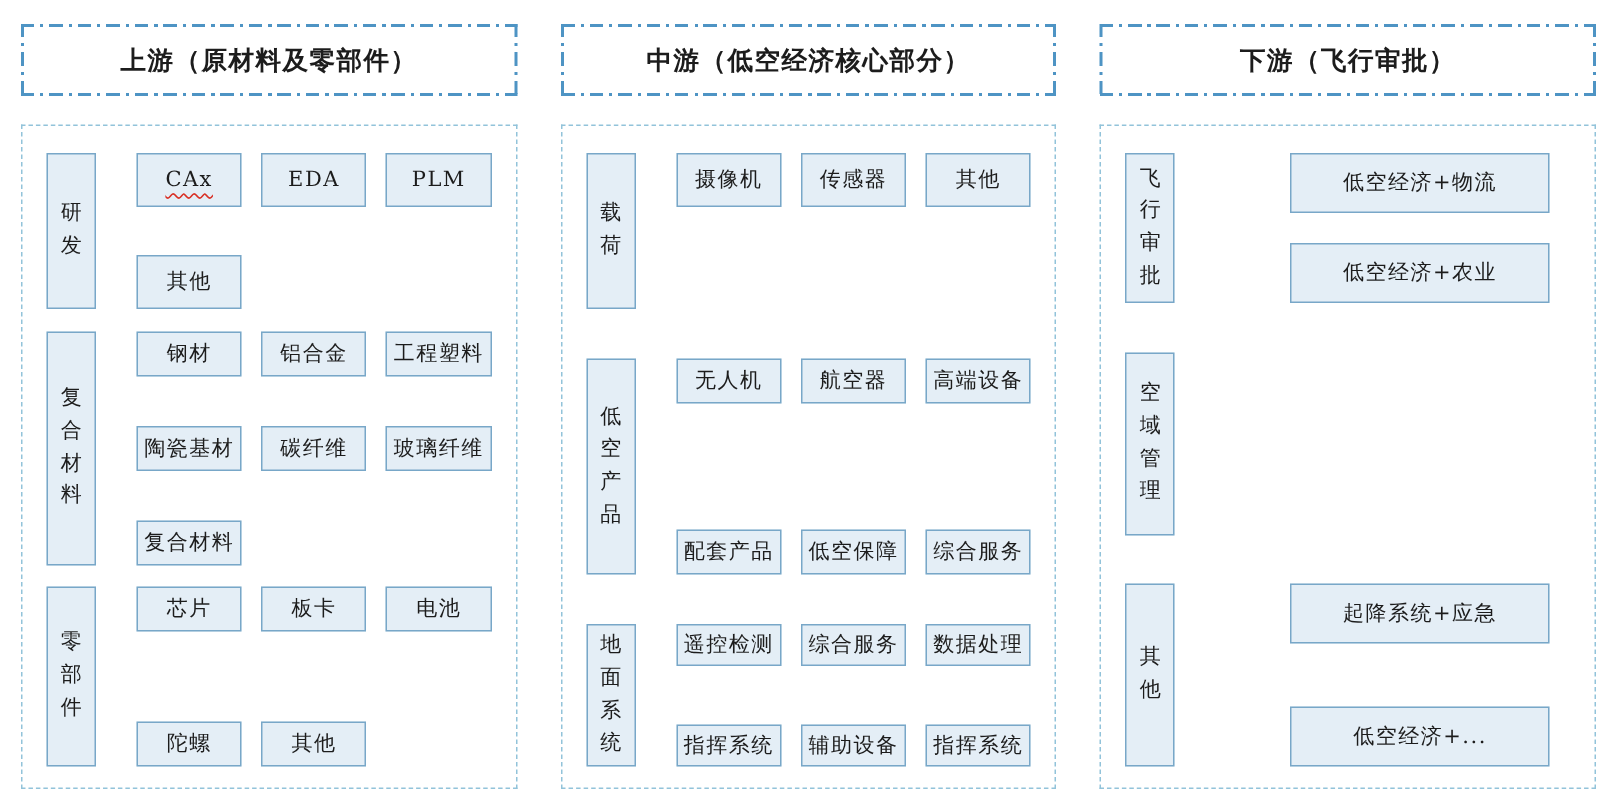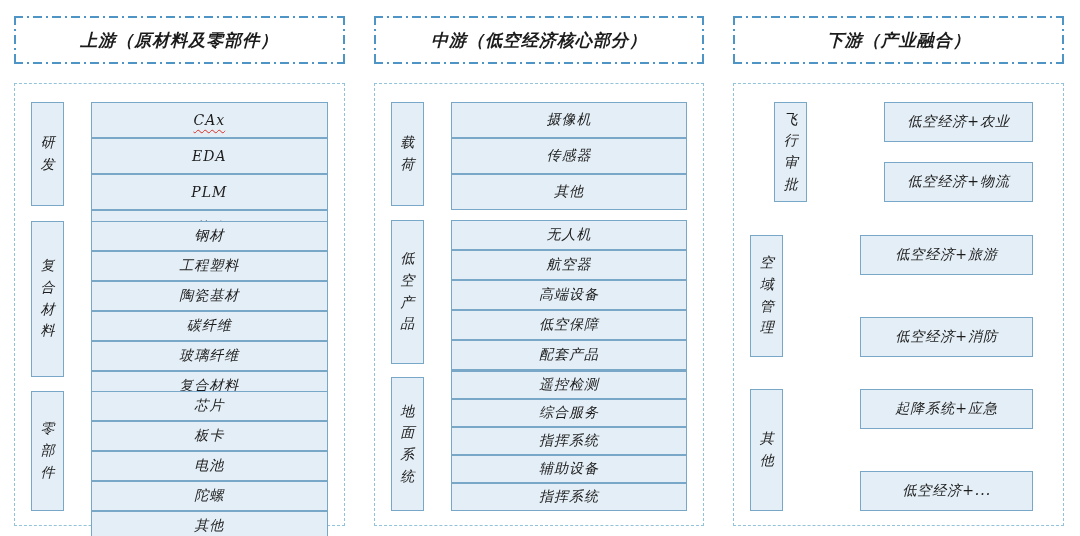--- a/index.html
+++ b/index.html
@@ -4,21 +4,21 @@
 <style>
   :root{
     --hb:#4e94c4;        
     --cb:#92c3da;        
     --boxfill:#e4eef6;   
     --boxline:#78a7c8;   
     --ink:#1c1c1c;
   }
   *{box-sizing:border-box;margin:0;padding:0;}
   body{background:#fff;font-family:"DejaVu Serif","Liberation Serif",serif;color:var(--ink);}
-  .canvas{width:1080px;height:536px;background:#fff;padding:16px 16px 10px 14px;display:flex;gap:29px;font-style:italic;}
+  .canvas{width:1080px;height:536px;background:#fff;padding:16px 16px 10px 14px;display:flex;gap:29px;}
   .col{flex:1;display:flex;flex-direction:column;min-width:0;}
 
   
   .col-header{
     height:48px;display:flex;align-items:center;justify-content:center;
     font-weight:bold;font-size:17px;letter-spacing:1px;
     background:
       repeating-linear-gradient(to right, var(--hb) 0 9px, transparent 9px 13px, var(--hb) 13px 15px, transparent 15px 19px) top left / 100% 2px no-repeat,
       repeating-linear-gradient(to right, var(--hb) 0 9px, transparent 9px 13px, var(--hb) 13px 15px, transparent 15px 19px) bottom left / 100% 2px no-repeat,
       repeating-linear-gradient(to bottom, var(--hb) 0 9px, transparent 9px 13px, var(--hb) 13px 15px, transparent 15px 19px) top left / 2px 100% no-repeat,
@@ -27,33 +27,33 @@
   }
 
   .col-body{
     margin-top:19px;flex:1;border:1.6px dashed var(--cb);
     padding:18px 16px 14px 16px;
     display:flex;flex-direction:column;justify-content:space-between;
   }
 
   .group{display:flex;gap:27px;}
   .gh104{height:104px;} .gh156{height:156px;} .gh120{height:120px;}
-  .gh144{height:144px;} .gh114{height:134px;align-items:flex-end;}
-  .gh100{height:100px;margin-left:24px;} .gh122{height:122px;}
+  .gh144{height:144px;} .gh114{height:95px;}
+  .gh100{height:100px;} .gh122{height:122px;}
 
   .vlabel{
     width:33px;align-self:stretch;flex:none;
     background:var(--boxfill);border:1px solid var(--boxline);
     display:flex;align-items:center;justify-content:center;
     font-size:14px;
   }
   .vlabel .vtext{display:inline-block;width:1.15em;word-break:break-all;line-height:1.55;text-align:center;}
 
   .items{
-    flex:1;display:grid;grid-template-columns:1fr;column-gap:13px;
+    flex:1;display:grid;grid-template-columns:1fr 1fr 1fr;column-gap:13px;
     align-content:space-between;grid-auto-rows:36px;min-width:0;
   }
   .items.r30{grid-auto-rows:30px;}
   .items.r28{grid-auto-rows:28px;}
   .items.single{grid-template-columns:1fr;grid-auto-rows:40px;margin-left:50px;margin-right:14px;}
 
   .item{
     background:var(--boxfill);border:1px solid var(--boxline);
     display:flex;align-items:center;justify-content:center;
     font-size:14px;letter-spacing:1px;white-space:nowrap;overflow:hidden;
@@ -85,20 +85,21 @@
           <div class="item">其他</div>
         </div>
       </div>
 
       <div class="group gh156">
         <div class="vlabel">
             <span class="vtext">复合材料</span>
           </div>
         <div class="items r30">
           <div class="item">钢材</div>
+          <div class="item">铝合金</div>
           <div class="item">工程塑料</div>
           <div class="item">陶瓷基材</div>
           <div class="item">碳纤维</div>
           <div class="item">玻璃纤维</div>
           <div class="item">复合材料</div>
         </div>
       </div>
 
       <div class="group gh120">
         <div class="vlabel">
@@ -134,66 +135,63 @@
       </div>
 
       <div class="group gh144">
         <div class="vlabel">
             <span class="vtext">低空产品</span>
           </div>
         <div class="items r30">
           <div class="item">无人机</div>
           <div class="item">航空器</div>
           <div class="item">高端设备</div>
+          <div class="item">配套产品</div>
           <div class="item">低空保障</div>
-          <div class="item">配套产品</div>
           <div class="item">综合服务</div>
         </div>
       </div>
 
       <div class="group gh114">
         <div class="vlabel">
             <span class="vtext">地面系统</span>
           </div>
         <div class="items r28">
           <div class="item">遥控检测</div>
           <div class="item">综合服务</div>
+          <div class="item">数据处理</div>
           <div class="item">指挥系统</div>
           <div class="item">辅助设备</div>
           <div class="item">指挥系统</div>
         </div>
       </div>
 
     </div>
   </div>
 
   <div class="col">
     <div class="col-header">
-      <span>下游（产业融合）</span>
+      <span>下游（飞行审批）</span>
     </div>
     <div class="col-body">
 
       <div class="group gh100">
         <div class="vlabel">
             <span class="vtext">飞行审批</span>
           </div>
         <div class="items single">
+          <div class="item">低空经济+物流</div>
           <div class="item">低空经济+农业</div>
-          <div class="item">低空经济+物流</div>
         </div>
       </div>
 
       <div class="group gh122">
         <div class="vlabel">
             <span class="vtext">空域管理</span>
           </div>
-        <div class="items single">
-          <div class="item">低空经济+旅游</div>
-          <div class="item">低空经济+消防</div>
-        </div>
       </div>
 
       <div class="group gh122">
         <div class="vlabel">
             <span class="vtext">其他</span>
           </div>
         <div class="items single">
           <div class="item">起降系统+应急</div>
           <div class="item">低空经济+...</div>
         </div>

